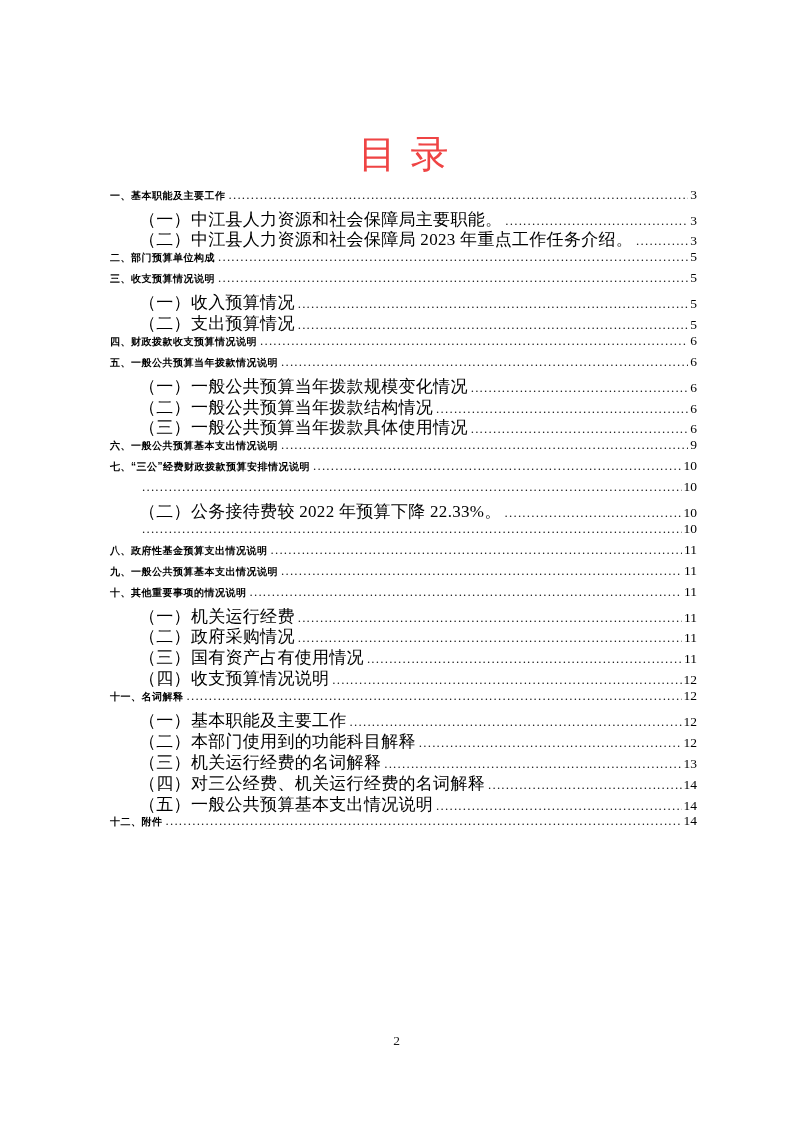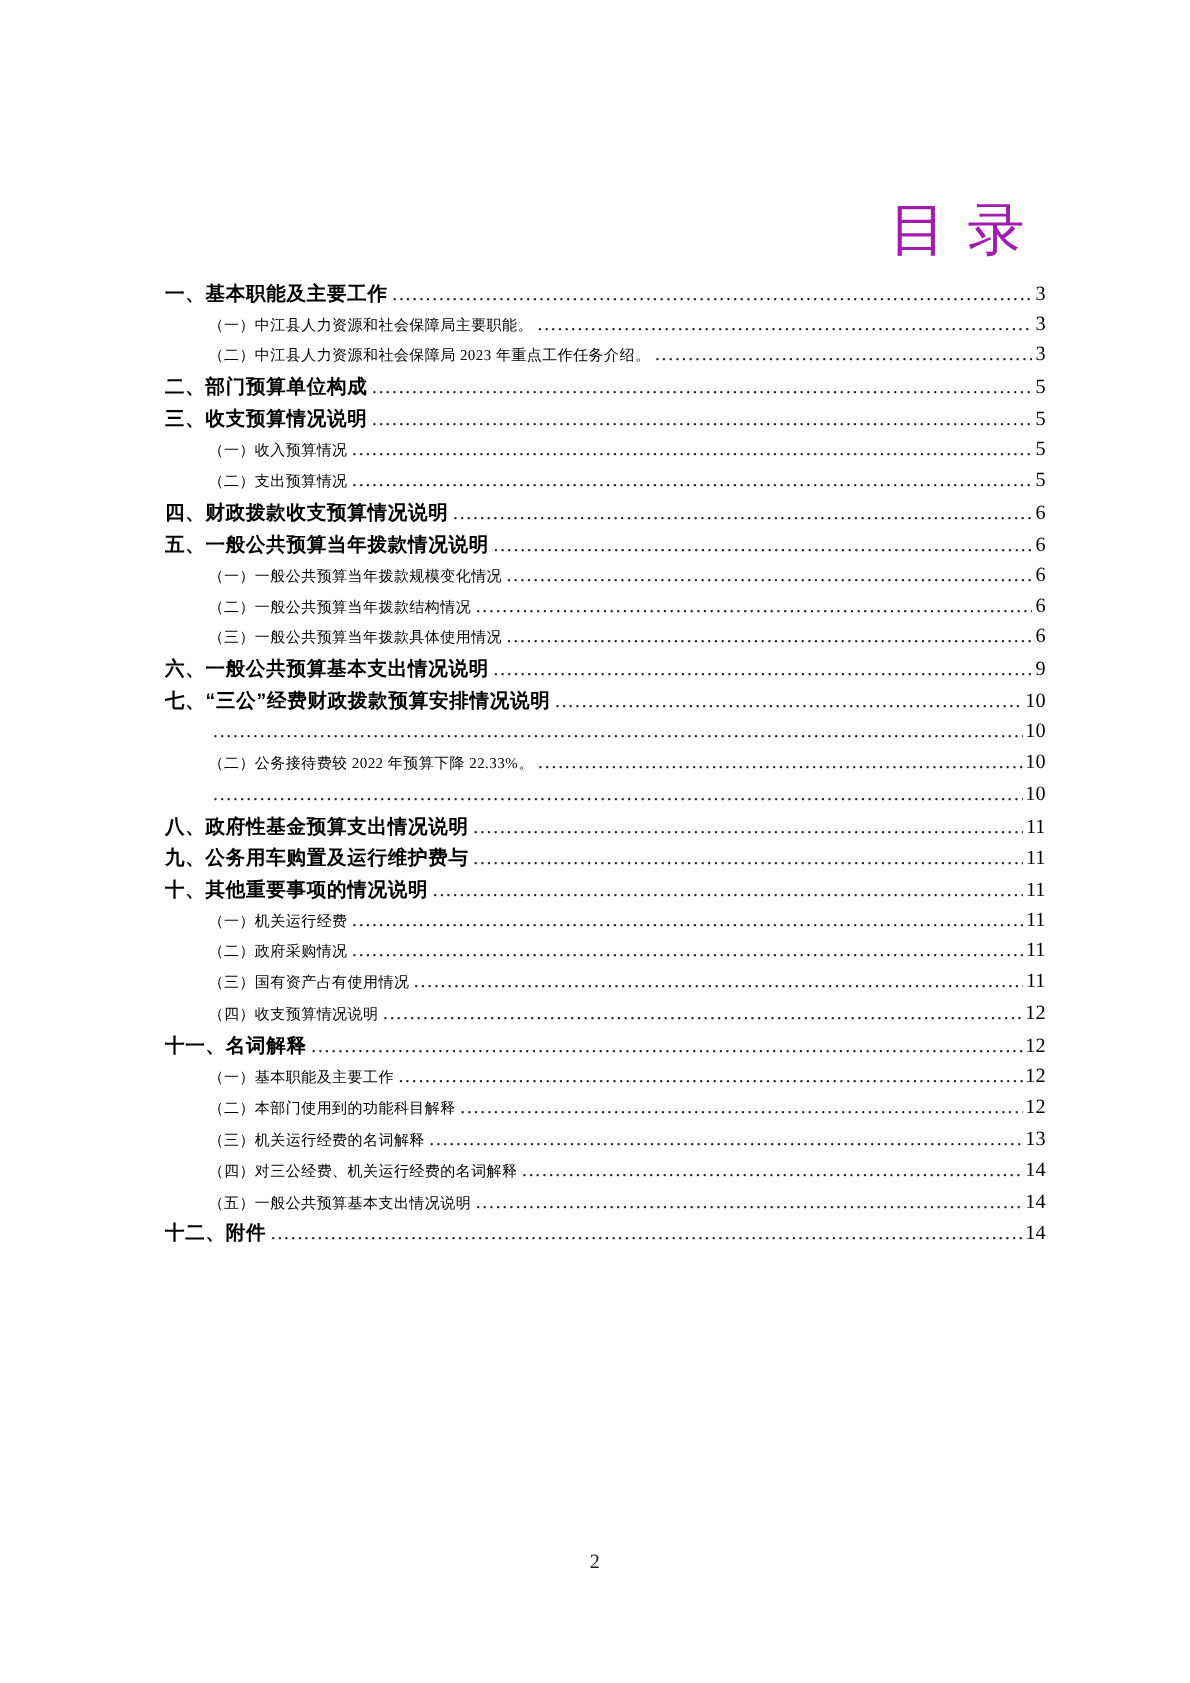--- a/index.html
+++ b/index.html
@@ -14,49 +14,49 @@
   }
   .page {
     position: absolute;
     inset: 0;
     background: #ffffff;
   }
   .content {
     padding: 133px 96px 0 110px;
   }
   .doc-title {
-    text-align: right;
+    text-align: center;
     font-family: Liberation Sans, sans-serif;
     font-weight: 400;
     font-size: 38px;
     letter-spacing: 14px;
     margin-left: 14px; 
     line-height: 1.15;
     margin-bottom: 10px;
-    color: #a21caf;
+    color: #ef4444;
   }
   .toc { width: 100%; }
   .toc-row {
     display: flex;
     align-items: baseline;
     height: 20.9px;
     white-space: nowrap;
     cursor: pointer;
   }
   .toc-row.level-1 .toc-text {
     font-family: "Liberation Sans", "DejaVu Sans", sans-serif;
     font-weight: 700;
-    font-size: 13px;
+    font-size: 10px;
     letter-spacing: 0.5px;
   }
   .toc-row.level-2 { padding-left: 29px; }
   .toc-row.level-2 .toc-text {
     font-family: "Liberation Serif", "DejaVu Serif", serif;
     font-weight: 400;
-    font-size: 10px;
+    font-size: 17px;
     letter-spacing: 0.3px;
   }
   .dots {
     flex: 1 1 auto;
     overflow: hidden;
     white-space: nowrap;
     margin: 0 2px 0 3px;
     font-family: "Liberation Serif", serif;
     font-size: 13px;
     letter-spacing: 1.2px;
@@ -172,21 +172,21 @@
         <div class="toc-row level-2">
           <span class="dots"></span>
           <span class="toc-page">10</span>
         </div>
         <div class="toc-row level-1">
           <span class="toc-text">八、政府性基金预算支出情况说明</span>
           <span class="dots"></span>
           <span class="toc-page">11</span>
         </div>
         <div class="toc-row level-1">
-          <span class="toc-text">九、公务用车购置及运行维护费与</span>
+          <span class="toc-text">九、一般公共预算基本支出情况说明</span>
           <span class="dots"></span>
           <span class="toc-page">11</span>
         </div>
         <div class="toc-row level-1">
           <span class="toc-text">十、其他重要事项的情况说明</span>
           <span class="dots"></span>
           <span class="toc-page">11</span>
         </div>
         <div class="toc-row level-2">
           <span class="toc-text">（一）机关运行经费</span>

